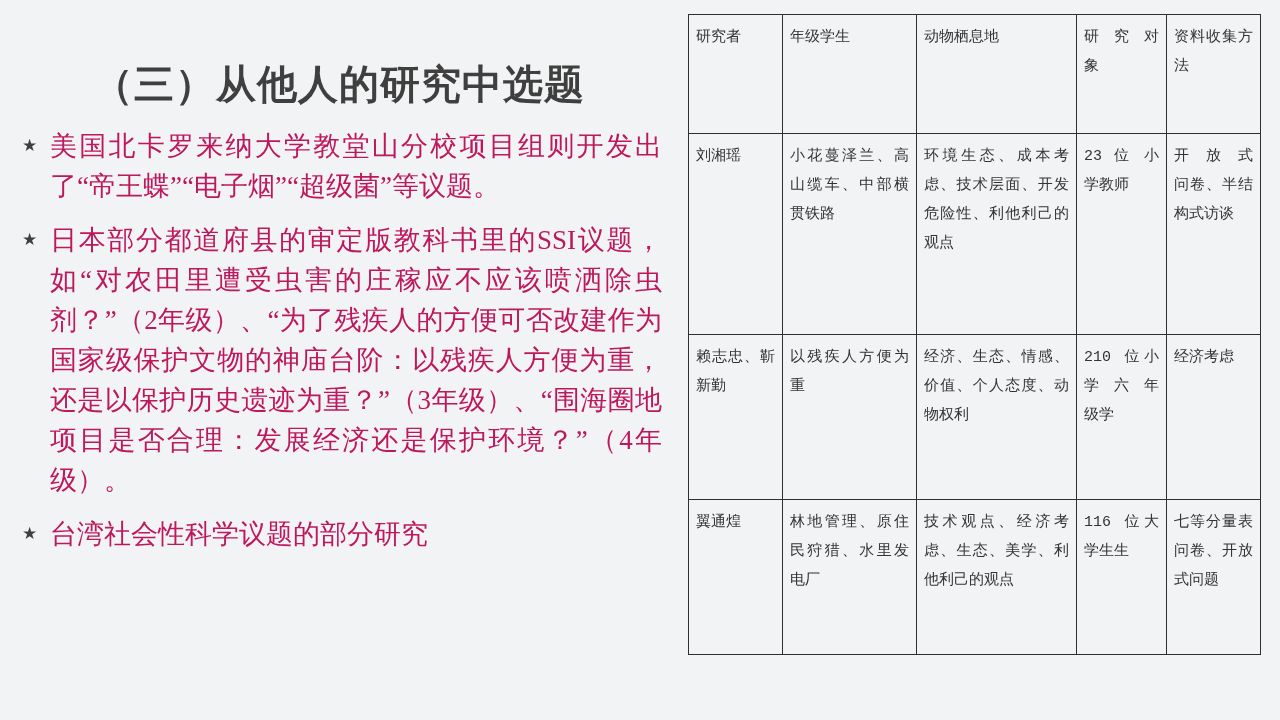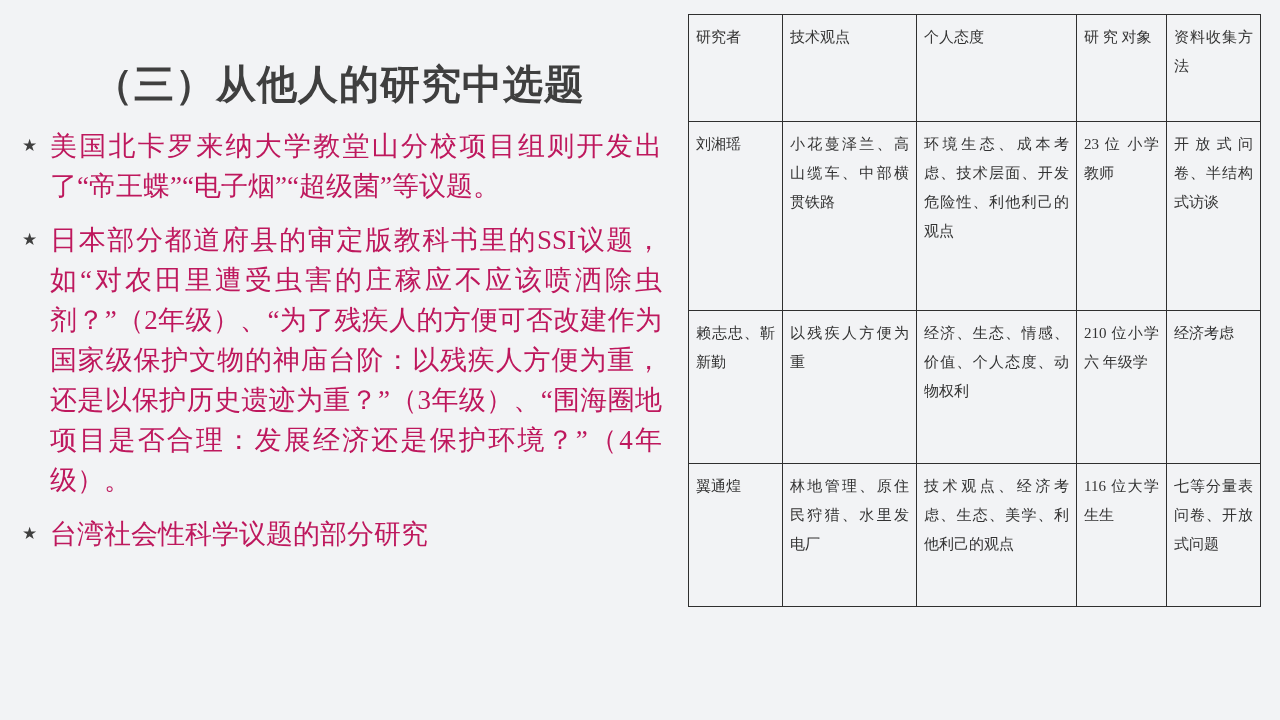--- a/index.html
+++ b/index.html
@@ -81,27 +81,28 @@
   }
   table.research-table {
     border-collapse: collapse;
     width: 572px;
     table-layout: fixed;
     background: transparent;
   }
   table.research-table td {
     border: 1px solid #2f2f2f;
     vertical-align: top;
-    padding: 8px 7px 12px 7px;
+    padding: 8px 7px 24px 7px;
     font-size: 15px;
     line-height: 29px;
     color: #333333;
     text-align: justify;
     text-justify: inter-ideograph;
     word-break: break-all;
+    font-family: Liberation Mono, monospace;
   }
   col.c0 { width: 94px; }
   col.c1 { width: 134px; }
   col.c2 { width: 160px; }
   col.c3 { width: 90px; }
   col.c4 { width: 94px; }
 
   tr.head td {
     height: 86px;
   }
@@ -139,22 +140,22 @@
       <colgroup>
         <col class="c0">
           <col class="c1">
           <col class="c2">
           <col class="c3">
           <col class="c4">
       </colgroup>
       <tbody>
         <tr class="head">
           <td>研究者</td>
-          <td>技术观点</td>
-          <td>个人态度</td>
+          <td>年级学生</td>
+          <td>动物栖息地</td>
           <td>研 究 对象</td>
           <td>资料收集方法</td>
         </tr>
         <tr class="r2">
           <td>刘湘瑶</td>
           <td>小花蔓泽兰、高山缆车、中部横贯铁路</td>
           <td>环境生态、成本考虑、技术层面、开发危险性、利他利己的观点</td>
           <td>23 位 小学教师</td>
           <td>开 放 式 问卷、半结构式访谈</td>
         </tr>

